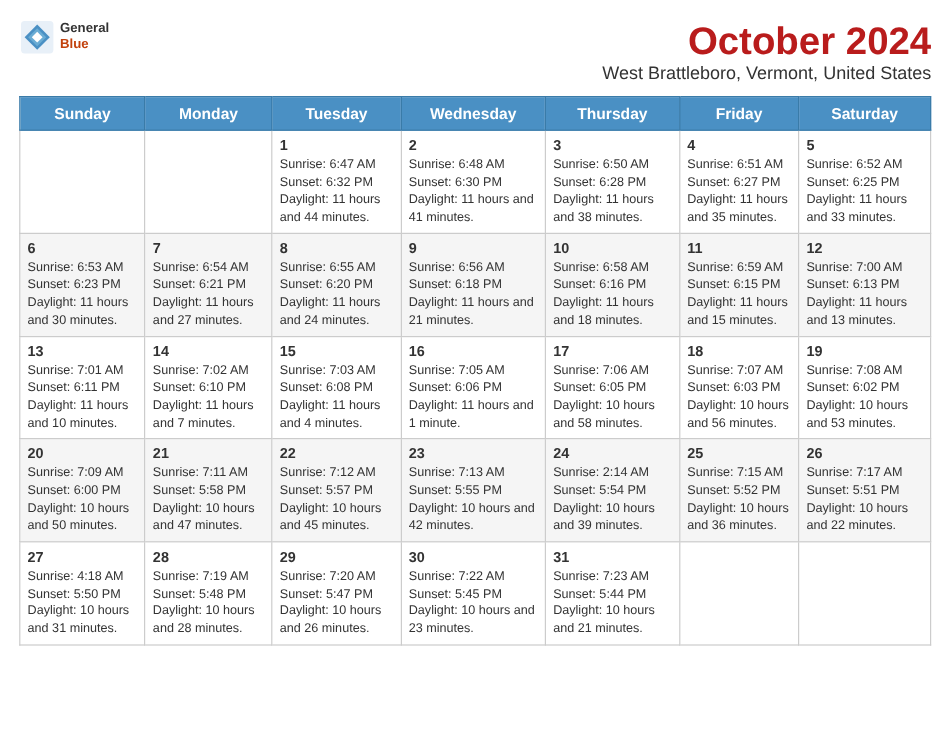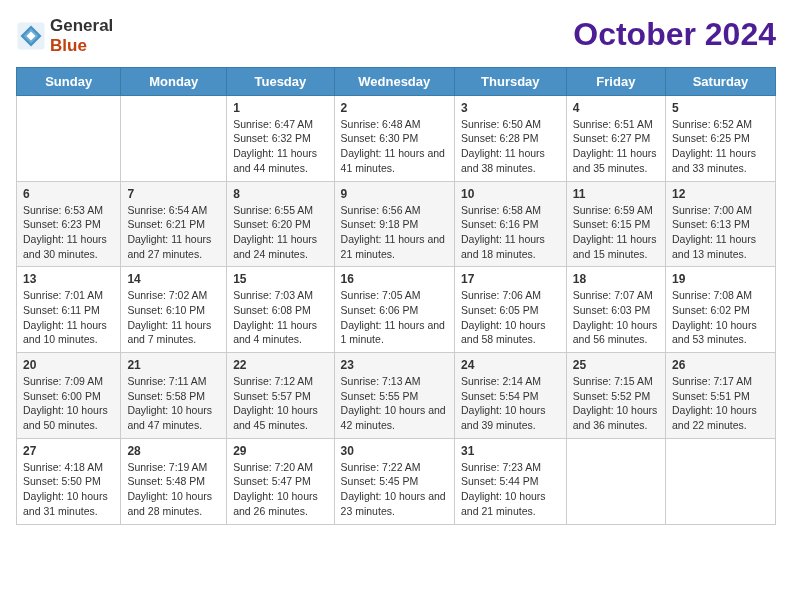--- a/index.html
+++ b/index.html
@@ -17,37 +17,37 @@
       margin-bottom: 10px;
     }
     .logo {
       display: flex;
       align-items: center;
       gap: 4px;
     }
     .logo-text {
       display: flex;
       flex-direction: column;
-      font-size: 17px;
+      font-size: 11px;
       font-weight: bold;
       line-height: 1.2;
     }
     .logo-text span:first-child { color: #333; }
     .logo-text span:last-child { color: #c2410c; }
     .logo-icon {
       width: 30px;
       height: 30px;
     }
     .title-section {
       text-align: right;
     }
     .title-section h1 {
       font-size: 32px;
       font-weight: bold;
-      color: #4c1d95;
+      color: #b91c1c;
     }
     .title-section h2 {
       font-size: 15px;
       font-weight: normal;
       color: #333;
     }
     .calendar {
       width: 100%;
       border-collapse: collapse;
       border: 1px solid #ccc;
@@ -97,20 +97,21 @@
       <polygon points="20,10 30,20 20,30 10,20" fill="#6aacd4"></polygon>
       <polygon points="20,14 26,20 20,26 14,20" fill="#fff"></polygon>
     </svg>
     <div class="logo-text">
       <span>General</span>
       <span>Blue</span>
     </div>
   </div>
   <div class="title-section">
     <h1>October 2024</h1>
+    <h2>West Brattleboro, Vermont, United States</h2>
   </div>
 </div>
 
 <table class="calendar">
   <thead>
     <tr>
       <th>Sunday</th>
       <th>Monday</th>
       <th>Tuesday</th>
       <th>Wednesday</th>
@@ -186,21 +187,21 @@
         <div class="day-info">
           <span>Sunrise: 6:55 AM</span><br>
           <span>Sunset: 6:20 PM</span><br>
           <span>Daylight: 11 hours and 24 minutes.</span>
         </div>
       </td>
         <td>
         <span class="day-number">9</span>
         <div class="day-info">
           <span>Sunrise: 6:56 AM</span><br>
-          <span>Sunset: 9:18 PM</span><br>
+          <span>Sunset: 6:18 PM</span><br>
           <span>Daylight: 11 hours and 21 minutes.</span>
         </div>
       </td>
         <td>
         <span class="day-number">10</span>
         <div class="day-info">
           <span>Sunrise: 6:58 AM</span><br>
           <span>Sunset: 6:16 PM</span><br>
           <span>Daylight: 11 hours and 18 minutes.</span>
         </div>

